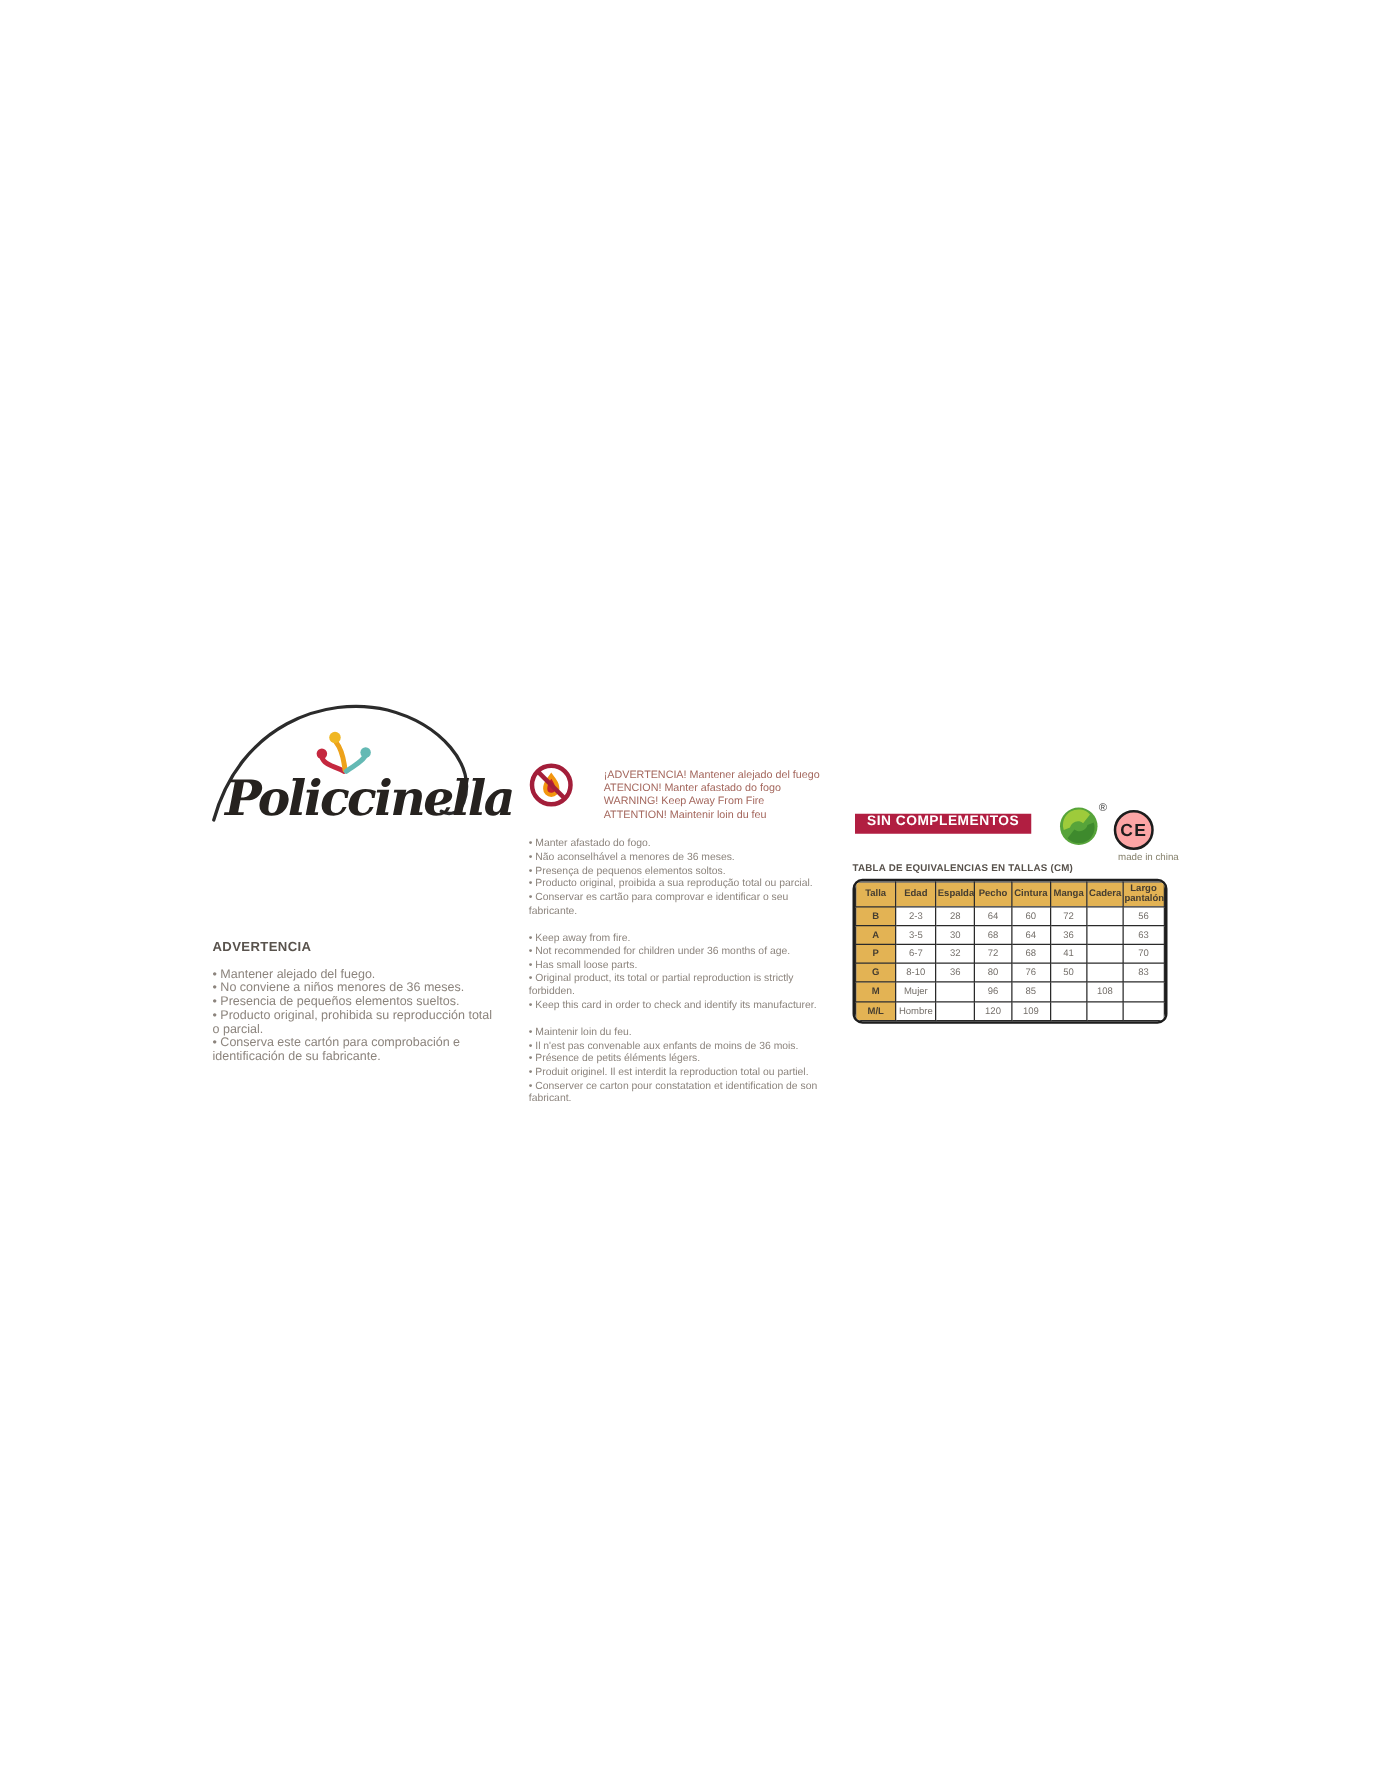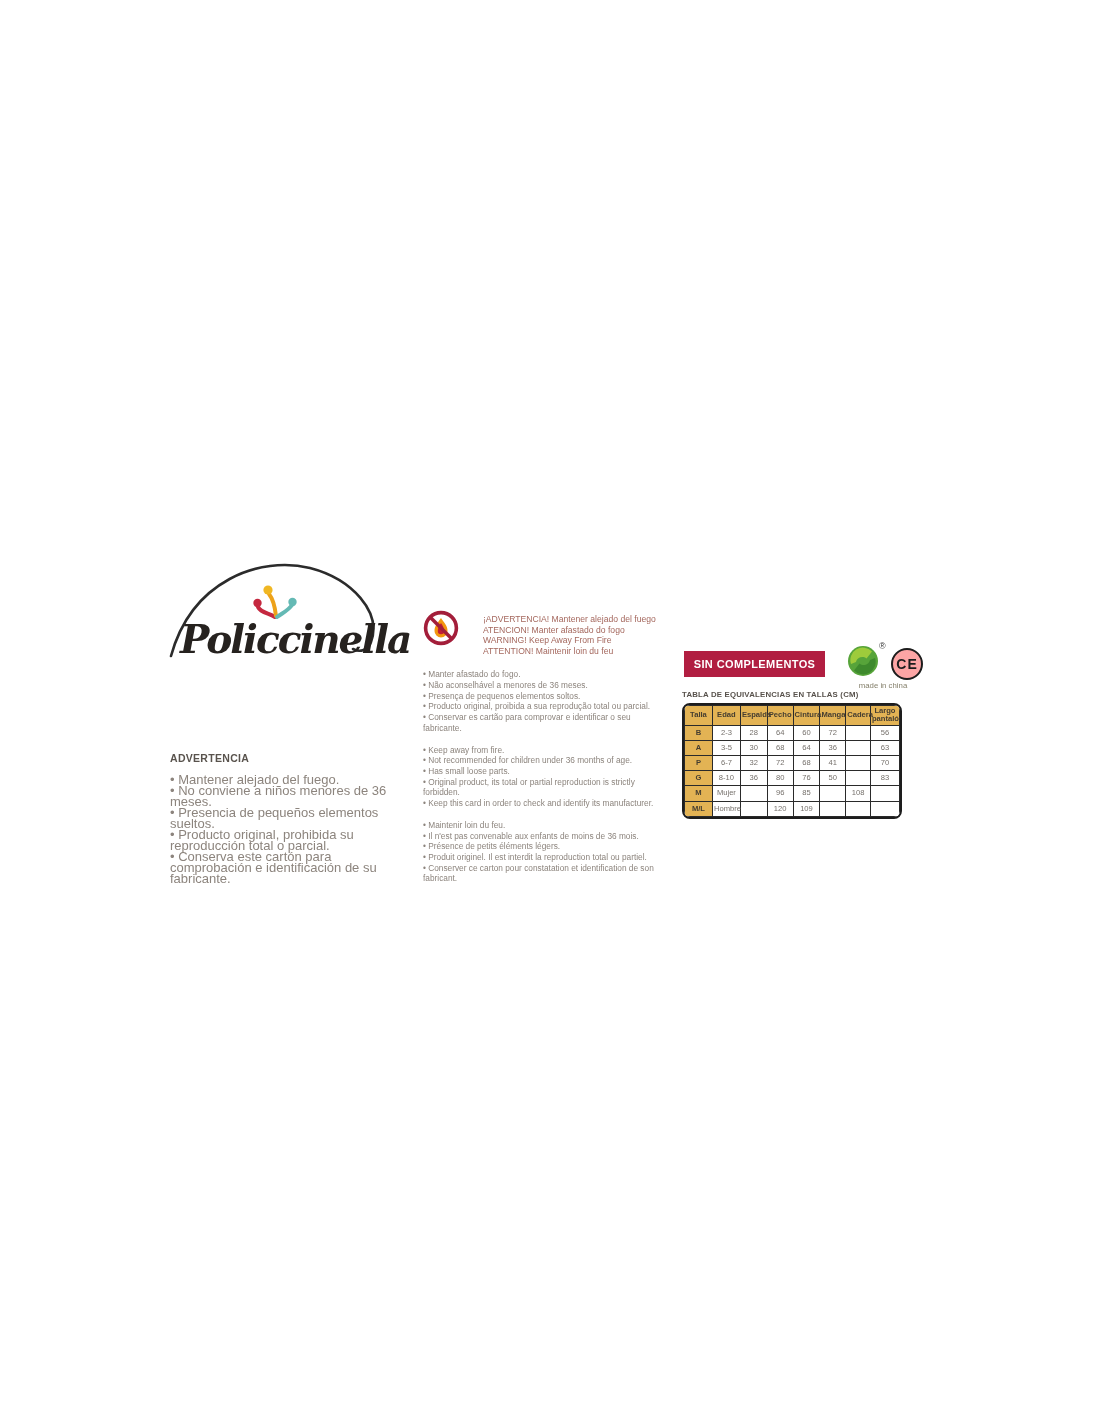--- a/index.html
+++ b/index.html
@@ -15,41 +15,41 @@
   .hat { position:absolute; left:84px; top:24px; }
 
   .distributor { position:absolute; left:2px; top:112px; width:230px; font-size:10px; line-height:13.6px; color:#877f79; }
   .distributor .company { font-weight:bold; color:#6b645e; }
 
   .advertencia { position:absolute; left:2px; top:194px; width:230px; }
   .advertencia h2 { font-size:10.5px; font-weight:bold; color:#59534d; letter-spacing:.3px; margin-bottom:10px; }
   ul.bullets { list-style:none; }
   ul.bullets li { position:relative; }
   ul.bullets li::before { content:"• "; }
-  .advertencia ul { font-size:13px; line-height:11px; color:#8c847d; }
+  .advertencia ul { font-size:10px; line-height:11px; color:#8c847d; }
 
   
   .col-mid { position:absolute; left:423px; top:610px; width:240px; }
   .warn-head { display:flex; gap:10px; align-items:flex-start; }
   .warn-lines { padding-top:4px; font-size:8.6px; line-height:10.6px; color:#a4675d;margin-left:14px; }
   .wgroup { margin-top:11px; font-size:8.3px; line-height:10.7px; color:#8c847d; }
   .wgroup.first { margin-top:13px; }
 
   
   .col-right { position:absolute; left:682px; top:645px; width:248px; }
-  .banner { position:absolute; left:2px; top:6px; width:141px; height:26px; background:#b11e41; display:flex; align-items:center; justify-content:center; }
+  .banner { position:absolute; left:2px; top:6px; width:141px; height:16px; background:#b11e41; display:flex; justify-content:center; }
   .banner span { color:#ffffff; font-weight:bold; font-size:11px; letter-spacing:.4px; }
   .greendot { position:absolute; left:165px; top:0; }
   .reg-mark { position:absolute; left:197px; top:-4px; font-size:9px; color:#3a3a3a; }
   .ce-badge { position:absolute; left:209px; top:3px; width:32px; height:32px; border:2.6px solid #1c1c1c; border-radius:50%; display:flex; align-items:center; justify-content:center; background:#fca5a5; }
   .ce-badge span { font-size:14px; font-weight:bold; color:#1c1c1c; letter-spacing:1px; font-family:"Liberation Sans", sans-serif; }
-  .madein { position:absolute; left:153px; top:36px; width:96px; text-align:center; font-size:7.8px; color:#85806c; }
+  .madein { position:absolute; left:165px; top:36px; width:96px; text-align:right; font-size:7.8px; color:#85806c; }
   .table-title { position:absolute; left:0; top:45px; font-size:7.8px; font-weight:bold; color:#57514b; letter-spacing:.2px; }
 
-  .table-wrap { position:absolute; left:0; top:58px; width:220px; border:2.4px solid #1d1d1d; border-radius:8px; overflow:hidden; background:#fff; }
+  .table-wrap { position:absolute; left:0; top:58px; width:252px; border:2.4px solid #1d1d1d; border-radius:8px; overflow:hidden; background:#fff; }
   table.sizes { width:100%; border-collapse:collapse; table-layout:fixed; }
   table.sizes th, table.sizes td { border:1.2px solid #2a2a2a; text-align:center; vertical-align:middle; font-size:7.6px; padding:1px; line-height:1.1; }
   table.sizes th { background:#e3b354; color:#453d30; font-weight:bold; height:19px; }
   table.sizes td { height:15.2px; color:#75706b; background:#fff; }
   table.sizes td.gold { background:#e3b354; color:#453d30; font-weight:bold; }
   table.sizes th:nth-child(1){ width:13%; }
   table.sizes th:nth-child(2){ width:13%;margin-left:44px; }
   table.sizes th:nth-child(3){ width:12.5%; }
   table.sizes th:nth-child(4){ width:12%; }
   table.sizes th:nth-child(5){ width:12.5%; }

